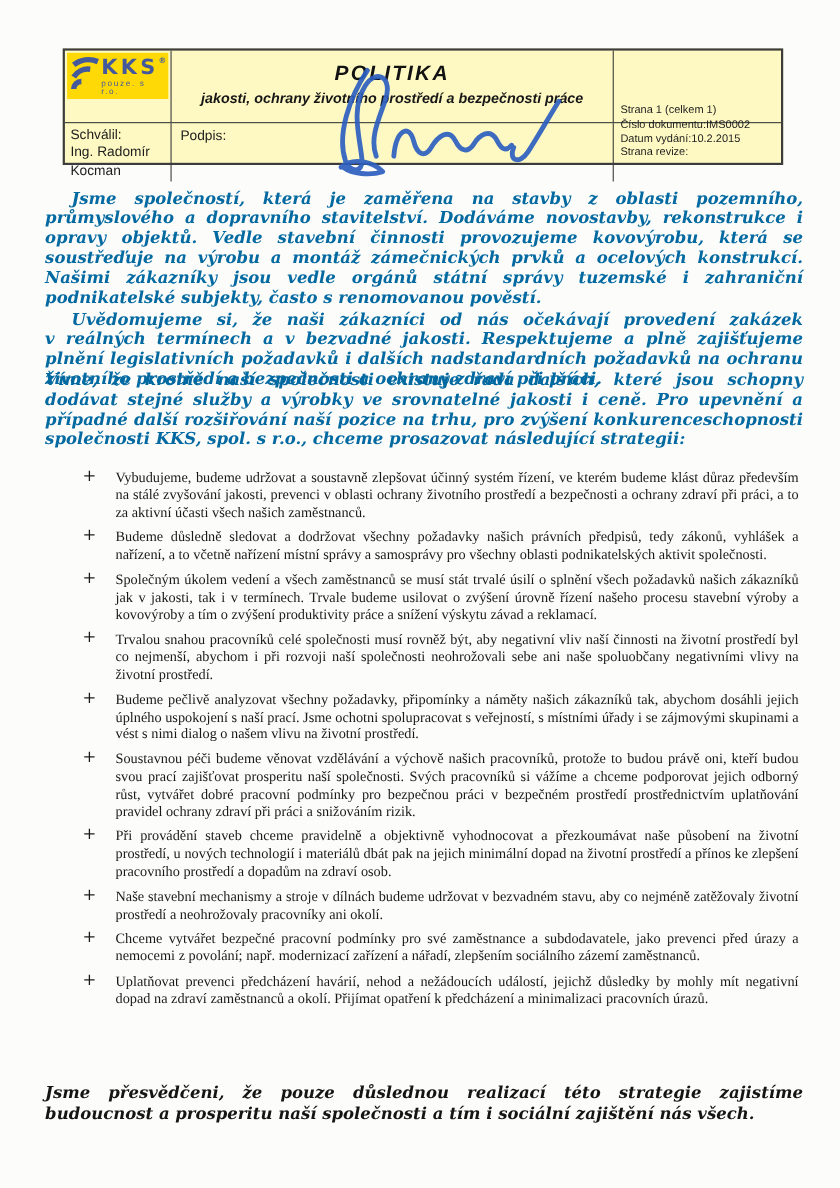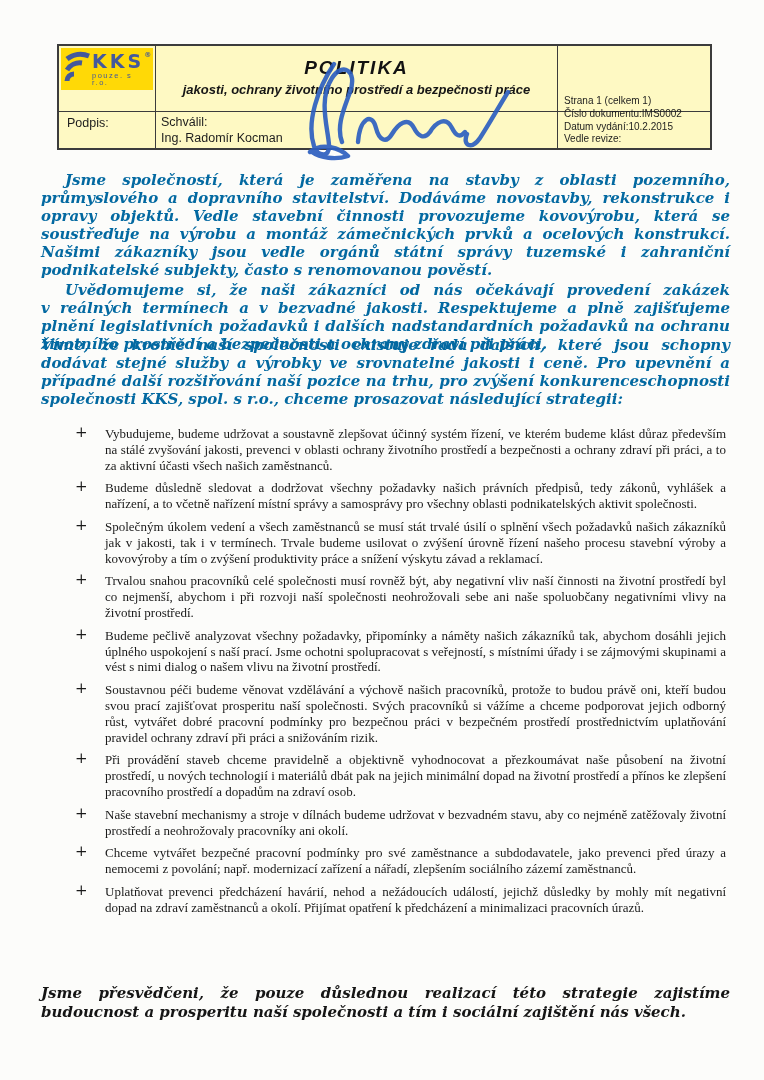--- a/index.html
+++ b/index.html
@@ -129,30 +129,30 @@
 
     <div class="hc title-cell">
       <div class="doc-title">POLITIKA</div>
       <div class="doc-subtitle">jakosti, ochrany životního prostředí a bezpečnosti práce</div>
     </div>
 
     <div class="hc col3 meta-cell">
       <div>Strana 1 (celkem 1)</div>
       <div>Číslo dokumentu:IMS0002</div>
       <div>Datum vydání:10.2.2015</div>
-      <div>Vedle revize:</div>
-    </div>
-
-    <div class="hc row2 signature-cell">
-      <span>Podpis:</span>
+      <div>Strana revize:</div>
     </div>
 
     <div class="hc row2 approver-cell">
       <div>Schválil:</div>
       <div>Ing. Radomír Kocman</div>
+    </div>
+
+    <div class="hc row2 signature-cell">
+      <span>Podpis:</span>
     </div>
 
     <div class="hc row2 col3 empty-cell"></div>
   </div>
 
   <svg class="signature" viewBox="0 0 228 112">
     <g fill="none" stroke="var(--signature-blue,#2D5FC0)" stroke-width="4.4" stroke-linecap="round" stroke-linejoin="round" opacity="0.92">
       <path d="M38,12 C22,36 10,70 18,94 C22,105 34,106 33,93 C32,76 22,48 36,26 C46,10 62,18 54,40 C48,57 40,74 46,90"></path>
       <path d="M14,100 C26,90 44,96 52,104 C40,108 24,106 16,100"></path>
       <path d="M62,90 C64,66 76,60 80,76 C83,88 90,92 96,82 C102,72 112,64 118,76 C122,84 128,88 134,80 C140,70 150,64 156,76 C160,84 164,86 169,80"></path>

